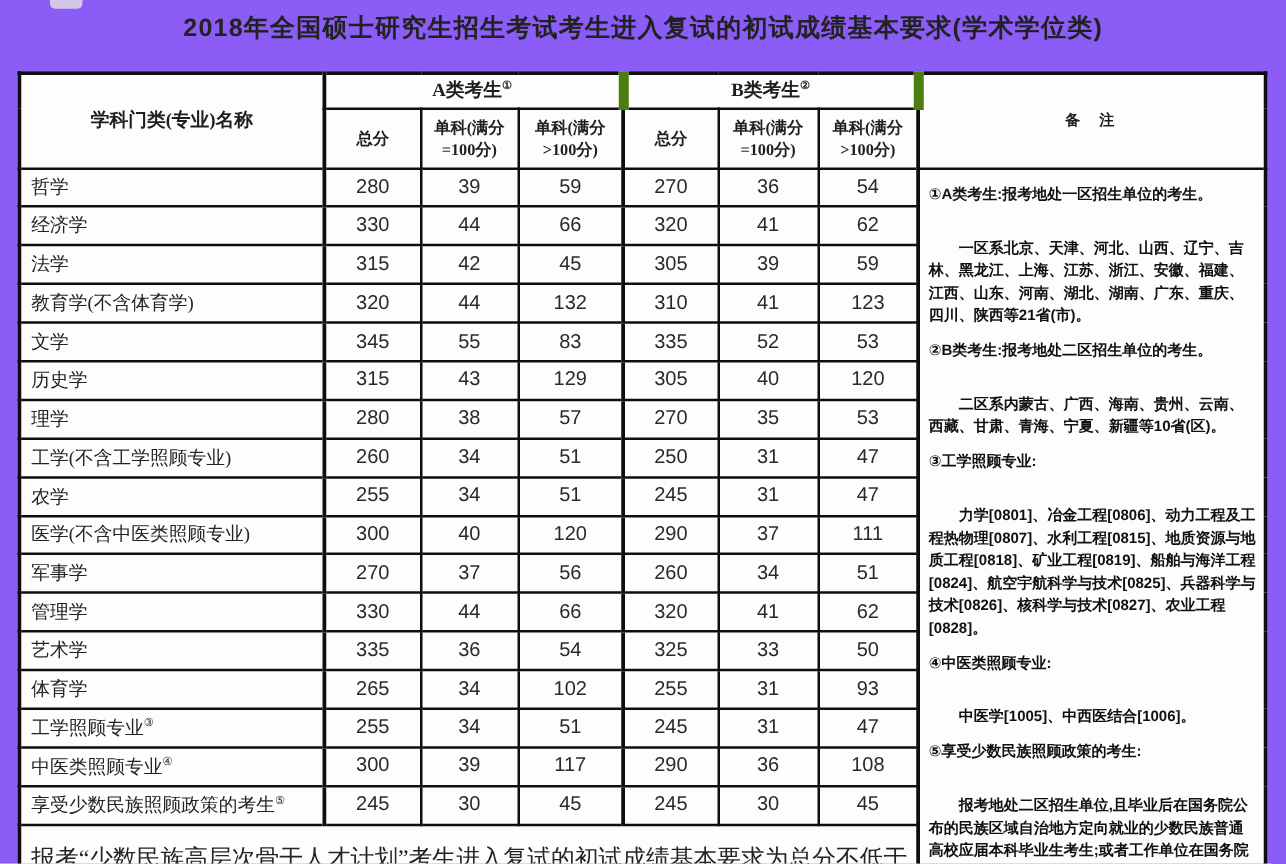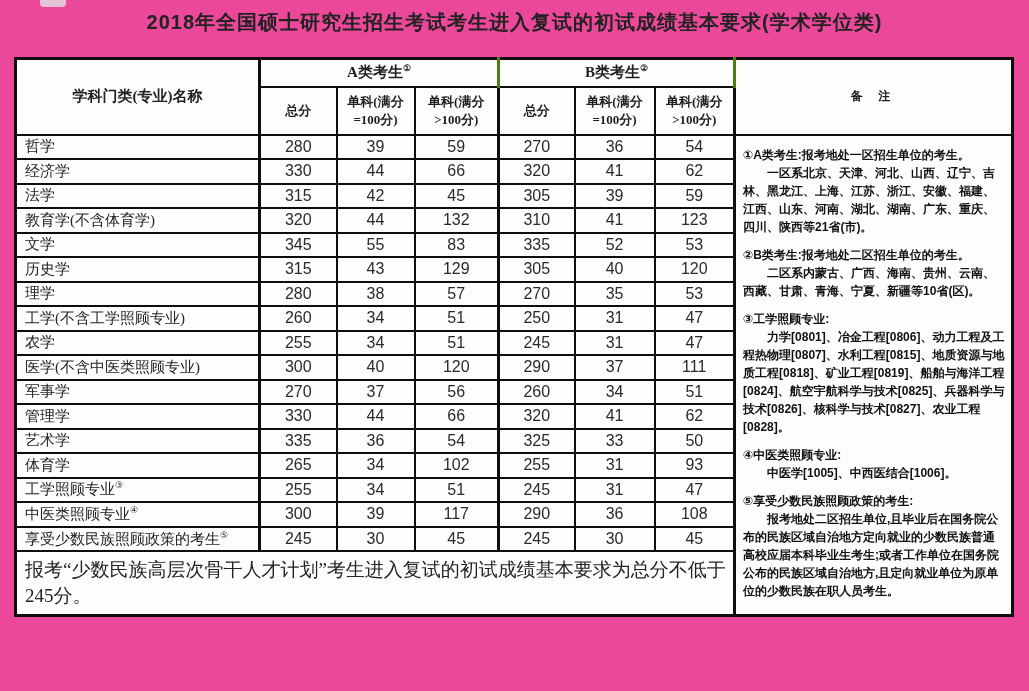--- a/index.html
+++ b/index.html
@@ -1,19 +1,19 @@
 <!DOCTYPE html>
 <html><head>
 <meta charset="utf-8">
 <style>
   * { box-sizing: border-box; }
   html,body { margin:0; padding:0; background:#ffffff; }
   .page {
     position: relative; width: 1029px; height: 691px;
-    background: #ec4899; overflow: hidden; color: #1b1b1b;
+    background: #8b5cf6; overflow: hidden; color: #1b1b1b;
     font-family: "Liberation Sans", "DejaVu Sans", sans-serif;
   }
   .page-title {
     position: absolute; top: 9px; left: 0; width: 100%;
     text-align: center; font-size: 20px; font-weight: 600; letter-spacing: 1px;
     color: #222;
   }
   .artifact {
     position:absolute; left:40px; top:0; width:26px; height:7px;
     background:#e2e2e2; border-radius:0 0 4px 4px; opacity:.8;
@@ -23,21 +23,21 @@
     border-collapse: collapse; table-layout: fixed;
     border: 3px solid #0e0e0e; background:#fdfdfd;
   }
   th, td { border: 2px solid #0e0e0e; padding: 0; }
   th { font-weight: 600; color:#1f1f1f; }
   .name-h {
     border-right: 3px solid #0e0e0e; font-size: 15px;
     font-family: "Liberation Serif", "DejaVu Serif", serif;
   }
   .group-h {
-    border-left: 3px solid #0e0e0e; border-right: 3px solid #4d7c0f;
+    border-left: 3px solid #0e0e0e; border-right: 8px solid #4d7c0f;
     height: 28px; font-size: 15px; font-weight: 600;
     font-family: "Liberation Serif", "DejaVu Serif", serif;
   }
   .remark-h { border-left: 3px solid #0e0e0e; font-size: 12px; font-weight: 700; letter-spacing: 6px; }
   .sub-h {
     height: 48px; font-size: 13px; font-weight: 600; text-align: center;
     white-space: pre-line; line-height: 1.35;
     font-family: "Liberation Serif", "DejaVu Serif", serif;
   }
   .sec { border-left: 3px solid #0e0e0e; }
@@ -45,21 +45,21 @@
     text-align: left; padding: 0 4px 0 8px; font-size: 15px; height: 16px;
     color:#232323; font-family: "Liberation Serif", "DejaVu Serif", serif;
   }
   td.num { text-align: center; font-size: 16px; color:#2a2a2a; }
   td.remark-cell {
     vertical-align: top; padding: 10px 6px 4px 7px;
     font-size: 12px; font-weight: 700; line-height: 1.5; color:#101010;
   }
   .remark-note { margin: 0 0 10px 0; }
   .remark-note p { margin: 0; }
-  .remark-note p.indent { text-indent: 2em; }
+  .remark-note p.indent { text-indent: 2em; margin-top: 25px; }
   td.footer-cell {
     text-align: left; padding-left: 8px; font-size: 19px; height: 32px;
     color:#232323; font-family: "Liberation Serif", "DejaVu Serif", serif;
   }
   sup { font-size: 9px; line-height: 0; }
 </style>
 </head>
 <body>
 
 <div class="page">

